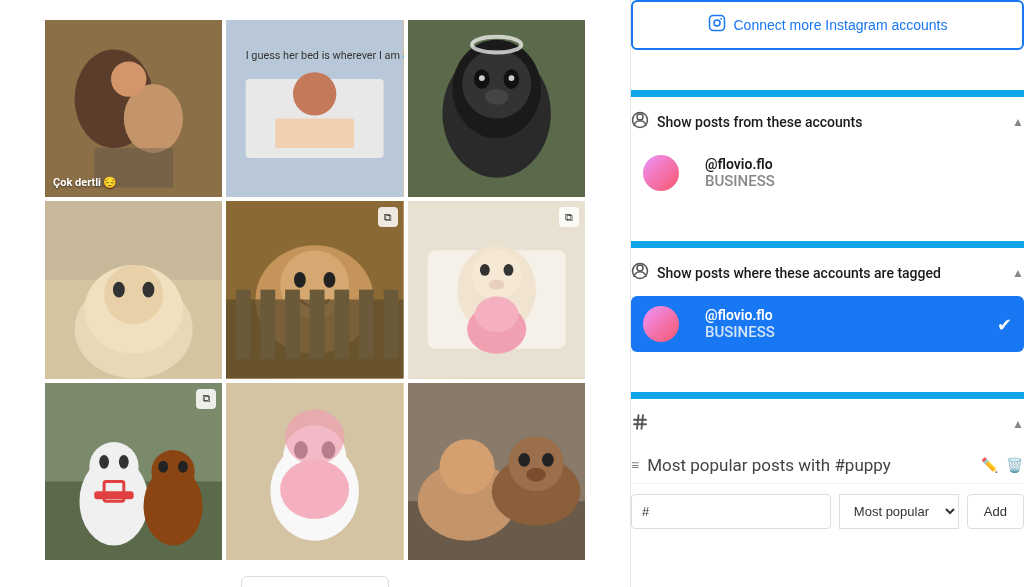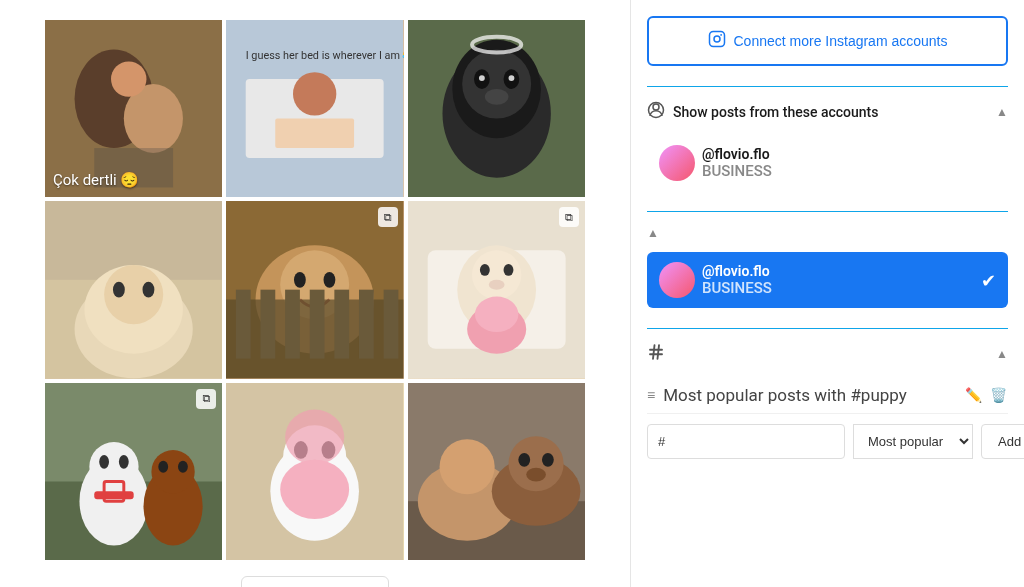--- a/index.html
+++ b/index.html
@@ -68,42 +68,42 @@
     .photo-cell svg {
       width: 100%;
       height: 100%;
     }
 
     .photo-text {
       position: absolute;
       bottom: 8px;
       left: 8px;
       color: white;
-      font-size: 15px;
-      font-weight: 400;
+      font-size: 11px;
+      font-weight: 700;
       text-shadow: 0 1px 2px rgba(0,0,0,0.5);
     }
 
     .load-more-btn {
       margin-top: 16px;
       padding: 10px 24px;
       background: #fff;
       border: 1px solid #ddd;
       border-radius: 6px;
       font-size: 13px;
       color: #555;
       cursor: pointer;
     }
 
     
     .right-panel {
       width: 394px;
       background: #fff;
       border-left: 1px solid #e5e5e5;
-      padding: 16px;
+      padding: 0;
       overflow-y: auto;
       display: flex;
       flex-direction: column;
       gap: 0;
     }
 
     
     .connect-btn {
       display: flex;
       align-items: center;
@@ -119,22 +119,23 @@
       cursor: pointer;
       margin-bottom: 20px;
     }
 
     .connect-btn .ig-icon {
       font-size: 16px;
     }
 
     
     .section {
-      border-top: 1px solid #0ea5e9;
+      border-top: 7px solid #0ea5e9;
       padding: 14px 0;
+      margin-top: 20px;
     }
 
     .section-header {
       display: flex;
       align-items: center;
       justify-content: space-between;
       cursor: pointer;
       margin-bottom: 12px;
     }
 
@@ -154,21 +155,21 @@
 
     .chevron-icon {
       font-size: 12px;
       color: #888;
     }
 
     
     .account-item {
       display: flex;
       align-items: center;
-      gap: 7px;
+      gap: 26px;
       padding: 10px 12px;
       border-radius: 6px;
       margin-bottom: 6px;
     }
 
     .account-item.default {
       background: #fff;
     }
 
     .account-item.selected {
@@ -468,20 +469,30 @@
       <div class="account-avatar"></div>
       <div class="account-info">
         <div class="account-name">@flovio.flo</div>
         <div class="account-type">BUSINESS</div>
       </div>
     </div>
   </div>
 
   <div class="section">
     <div class="section-header">
+      <div class="section-header-left">
+        <span class="section-icon">
+          <svg width="18" height="18" viewBox="0 0 24 24" fill="none" stroke="#555" stroke-width="2">
+            <circle cx="12" cy="8" r="4"></circle>
+            <path d="M4 20c0-4 3.6-7 8-7s8 3 8 7"></path>
+            <circle cx="12" cy="12" r="10" stroke="#555" fill="none"></circle>
+          </svg>
+        </span>
+        <span>Show posts where these accounts are tagged</span>
+      </div>
       <span class="chevron-icon">▲</span>
     </div>
 
     <div class="account-item selected">
       <div class="account-avatar"></div>
       <div class="account-info">
         <div class="account-name">@flovio.flo</div>
         <div class="account-type">BUSINESS</div>
       </div>
       <span class="check-icon">✔</span>

